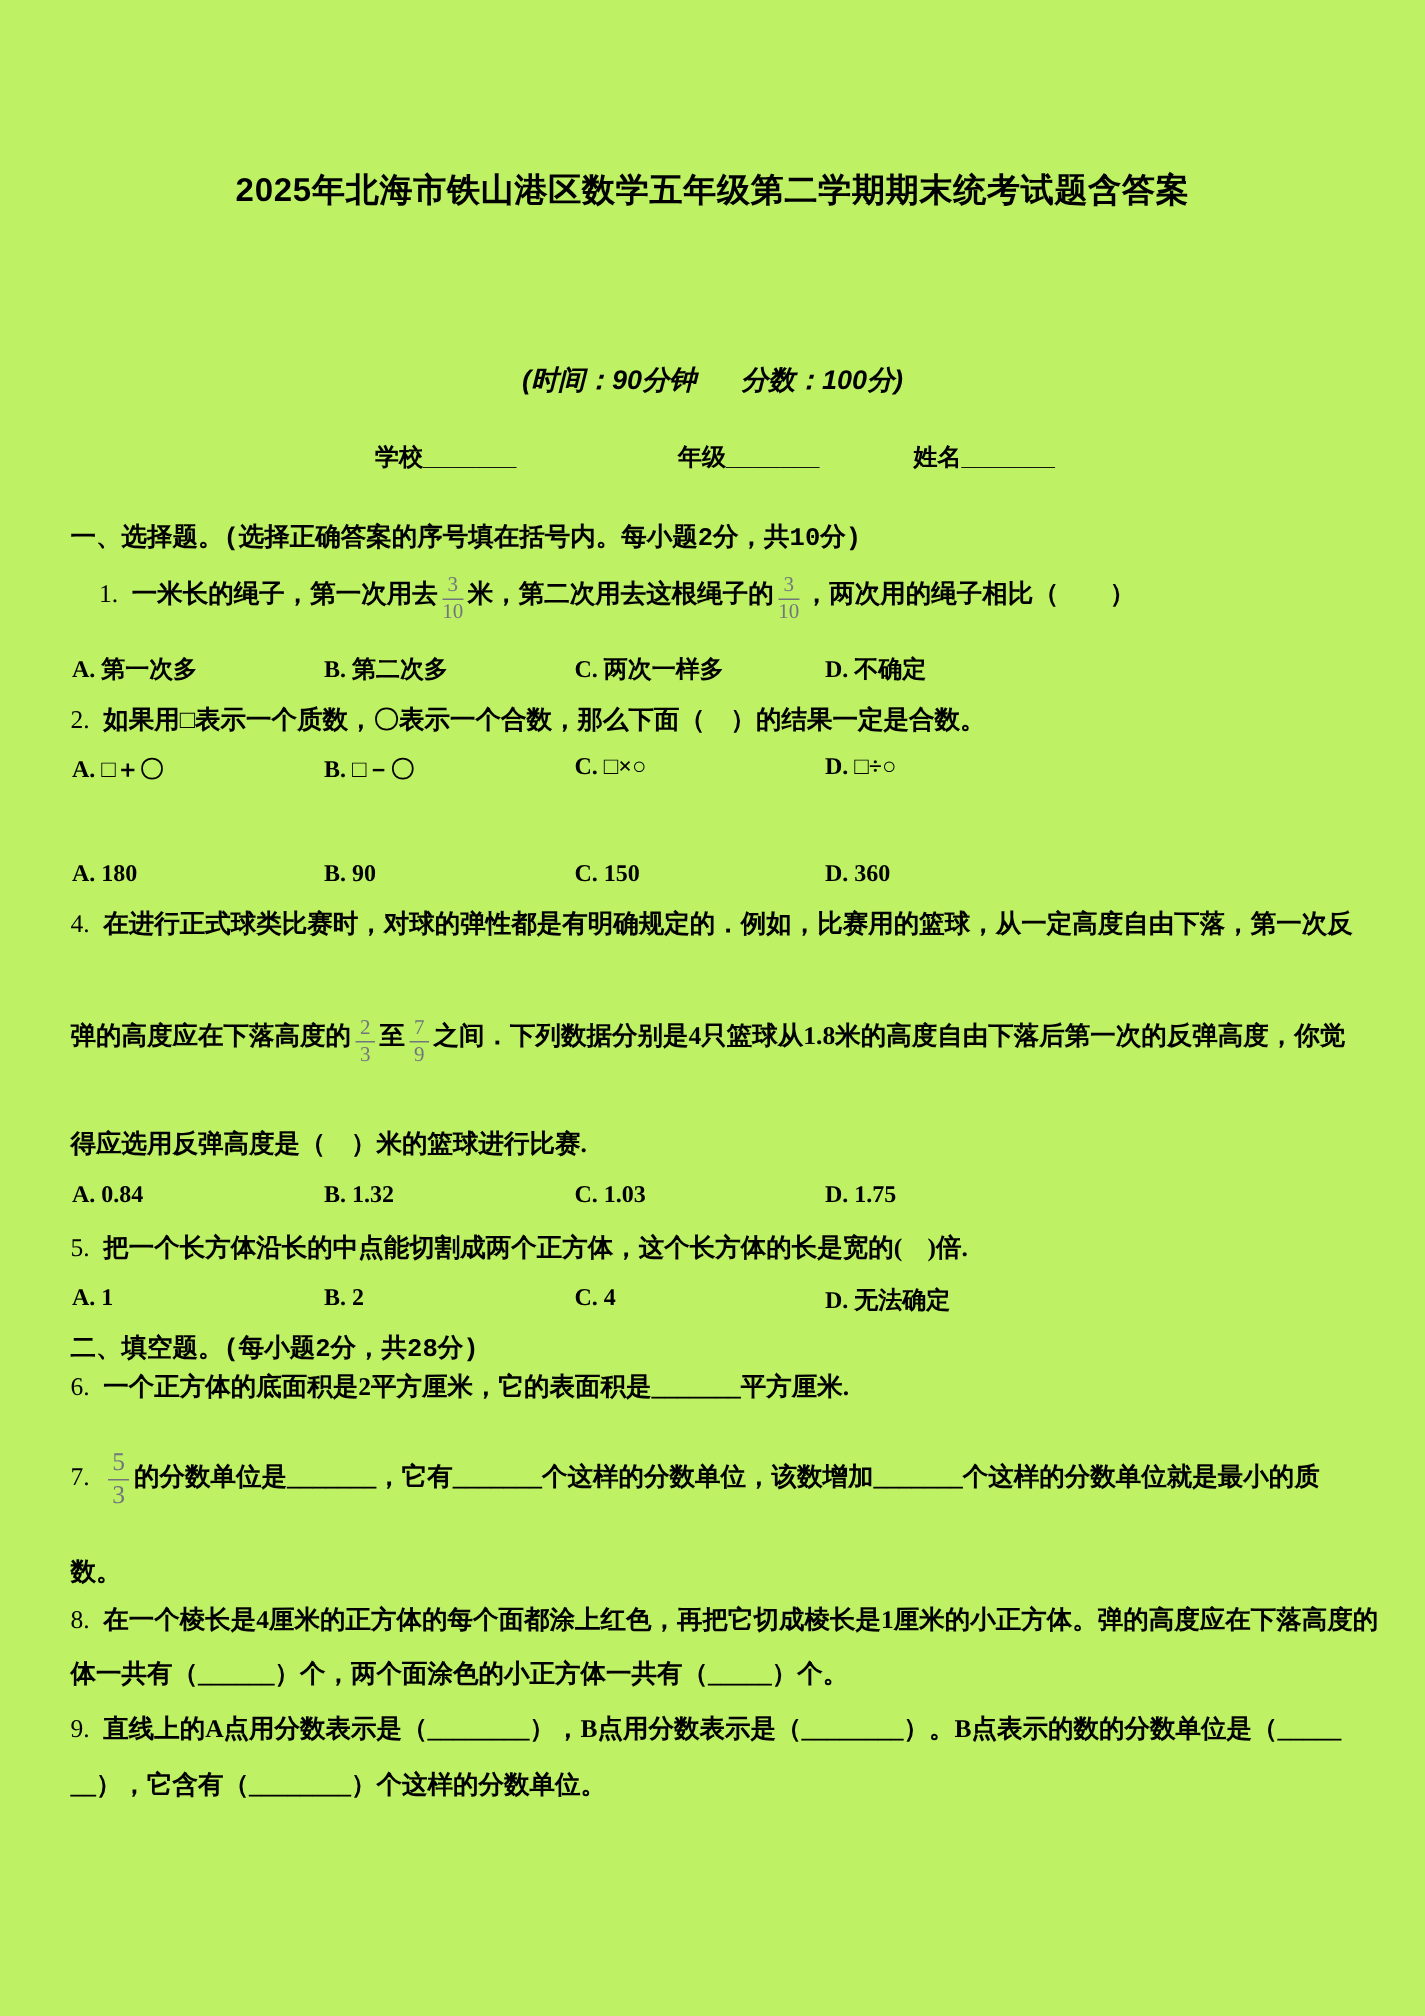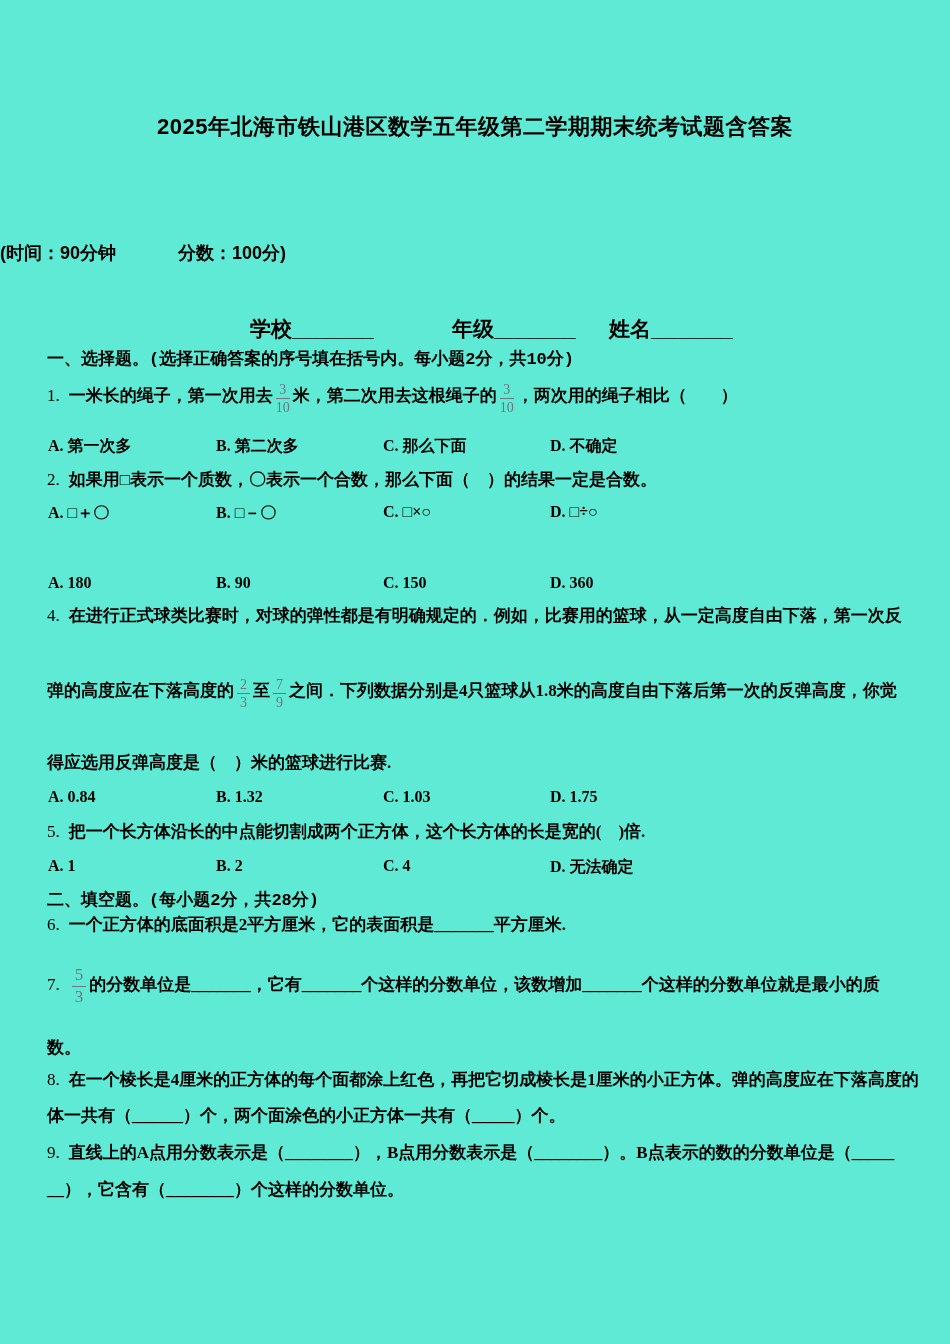--- a/index.html
+++ b/index.html
@@ -1,30 +1,30 @@
 <!DOCTYPE html>
 <html><head>
 <meta charset="utf-8">
 <style>
   html,body{margin:0;padding:0;background:#ffffff;}
-  .page{position:relative;width:950px;height:1344px;background:#5eead4;overflow:hidden;
+  .page{position:relative;width:950px;height:1344px;background:#bef264;overflow:hidden;
         font-family:"Liberation Serif",serif;color:#000;}
   .title{position:absolute;top:112px;left:0;width:100%;text-align:center;
          font-family:"Liberation Sans",sans-serif;font-weight:700;font-size:22px;letter-spacing:.5px;}
-  .meta{position:absolute;top:241px;left:0;width:100%;display:flex;gap:62px;
-        font-family:"Liberation Sans",sans-serif;font-weight:700;font-size:18px;}
-  .fields{position:absolute;top:315px;left:0;width:100%;height:24px;
-          font-family:"Liberation Sans",sans-serif;font-weight:700;font-size:21px;}
+  .meta{position:absolute;top:241px;left:0;width:100%;display:flex;justify-content:center;gap:30px;
+        font-family:"Liberation Sans",sans-serif;font-weight:700;font-size:18px;font-style:italic;}
+  .fields{position:absolute;top:295px;left:0;width:100%;height:24px;
+          font-family:"Liberation Sans",sans-serif;font-weight:700;font-size:16px;}
   .fields span{position:absolute;white-space:nowrap;}
   .fpos1{left:250px;} .fpos2{left:452px;} .fpos3{left:609px;}
   .line{position:absolute;left:47px;white-space:nowrap;font-size:17px;line-height:20px;}
   .hd{font-weight:700;font-family:Liberation Mono, monospace;}
   .cn{font-weight:700;}
   .qno{font-family:"Liberation Serif",serif;font-weight:400;font-size:17px;margin-right:9px;}
-  .tall{line-height:42px;}
+  .tall{line-height:42px;margin-left:19px;}
   .tall2{line-height:46px;}
   .tall3{line-height:54px;}
   .orow{position:absolute;left:0;width:100%;height:22px;}
   .opt{position:absolute;white-space:nowrap;font-weight:700;font-size:16px;}
   .c1{left:48px;} .c2{left:216px;text-align:right;} .c3{left:383px;} .c4{left:550px;text-align:right;}
   .frac{display:inline-block;vertical-align:-11px;text-align:center;color:#71767e;
         font-family:"Liberation Serif",serif;font-weight:400;font-size:14px;line-height:1.1;margin:0 3px;}
   .frac .fn{display:block;border-bottom:1.5px solid #71767e;padding:0 3px 1px;}
   .frac .fd{display:block;padding-top:1px;}
   .frac-lg{font-size:17px;vertical-align:-12px;}
@@ -47,21 +47,21 @@
     <span class="fpos3">姓名_______</span>
   </div>
 
   <div class="line hd" style="top:350px">一、选择题。(选择正确答案的序号填在括号内。每小题2分，共10分)</div>
 
   <div class="line tall" style="top:375px"><span class="qno">1.</span><span class="cn">一米长的绳子，第一次用去</span><span class="frac"><span class="fn">3</span><span class="fd">10</span></span><span class="cn">米，第二次用去这根绳子的</span><span class="frac"><span class="fn">3</span><span class="fd">10</span></span><span class="cn">，两次用的绳子相比（　　）</span></div>
 
   <div class="orow" style="top:436px">
     <span class="opt c1">A. 第一次多</span>
     <span class="opt c2">B. 第二次多</span>
-    <span class="opt c3">C. 那么下面</span>
+    <span class="opt c3">C. 两次一样多</span>
     <span class="opt c4">D. 不确定</span>
   </div>
 
   <div class="line" style="top:470px"><span class="qno">2.</span><span class="cn">如果用□表示一个质数，〇表示一个合数，那么下面（　）的结果一定是合数。</span></div>
 
   <div class="orow" style="top:503px">
     <span class="opt c1">A. □＋〇</span>
     <span class="opt c2">B. □－〇</span>
     <span class="opt c3">C. □×○</span>
     <span class="opt c4">D. □÷○</span>

